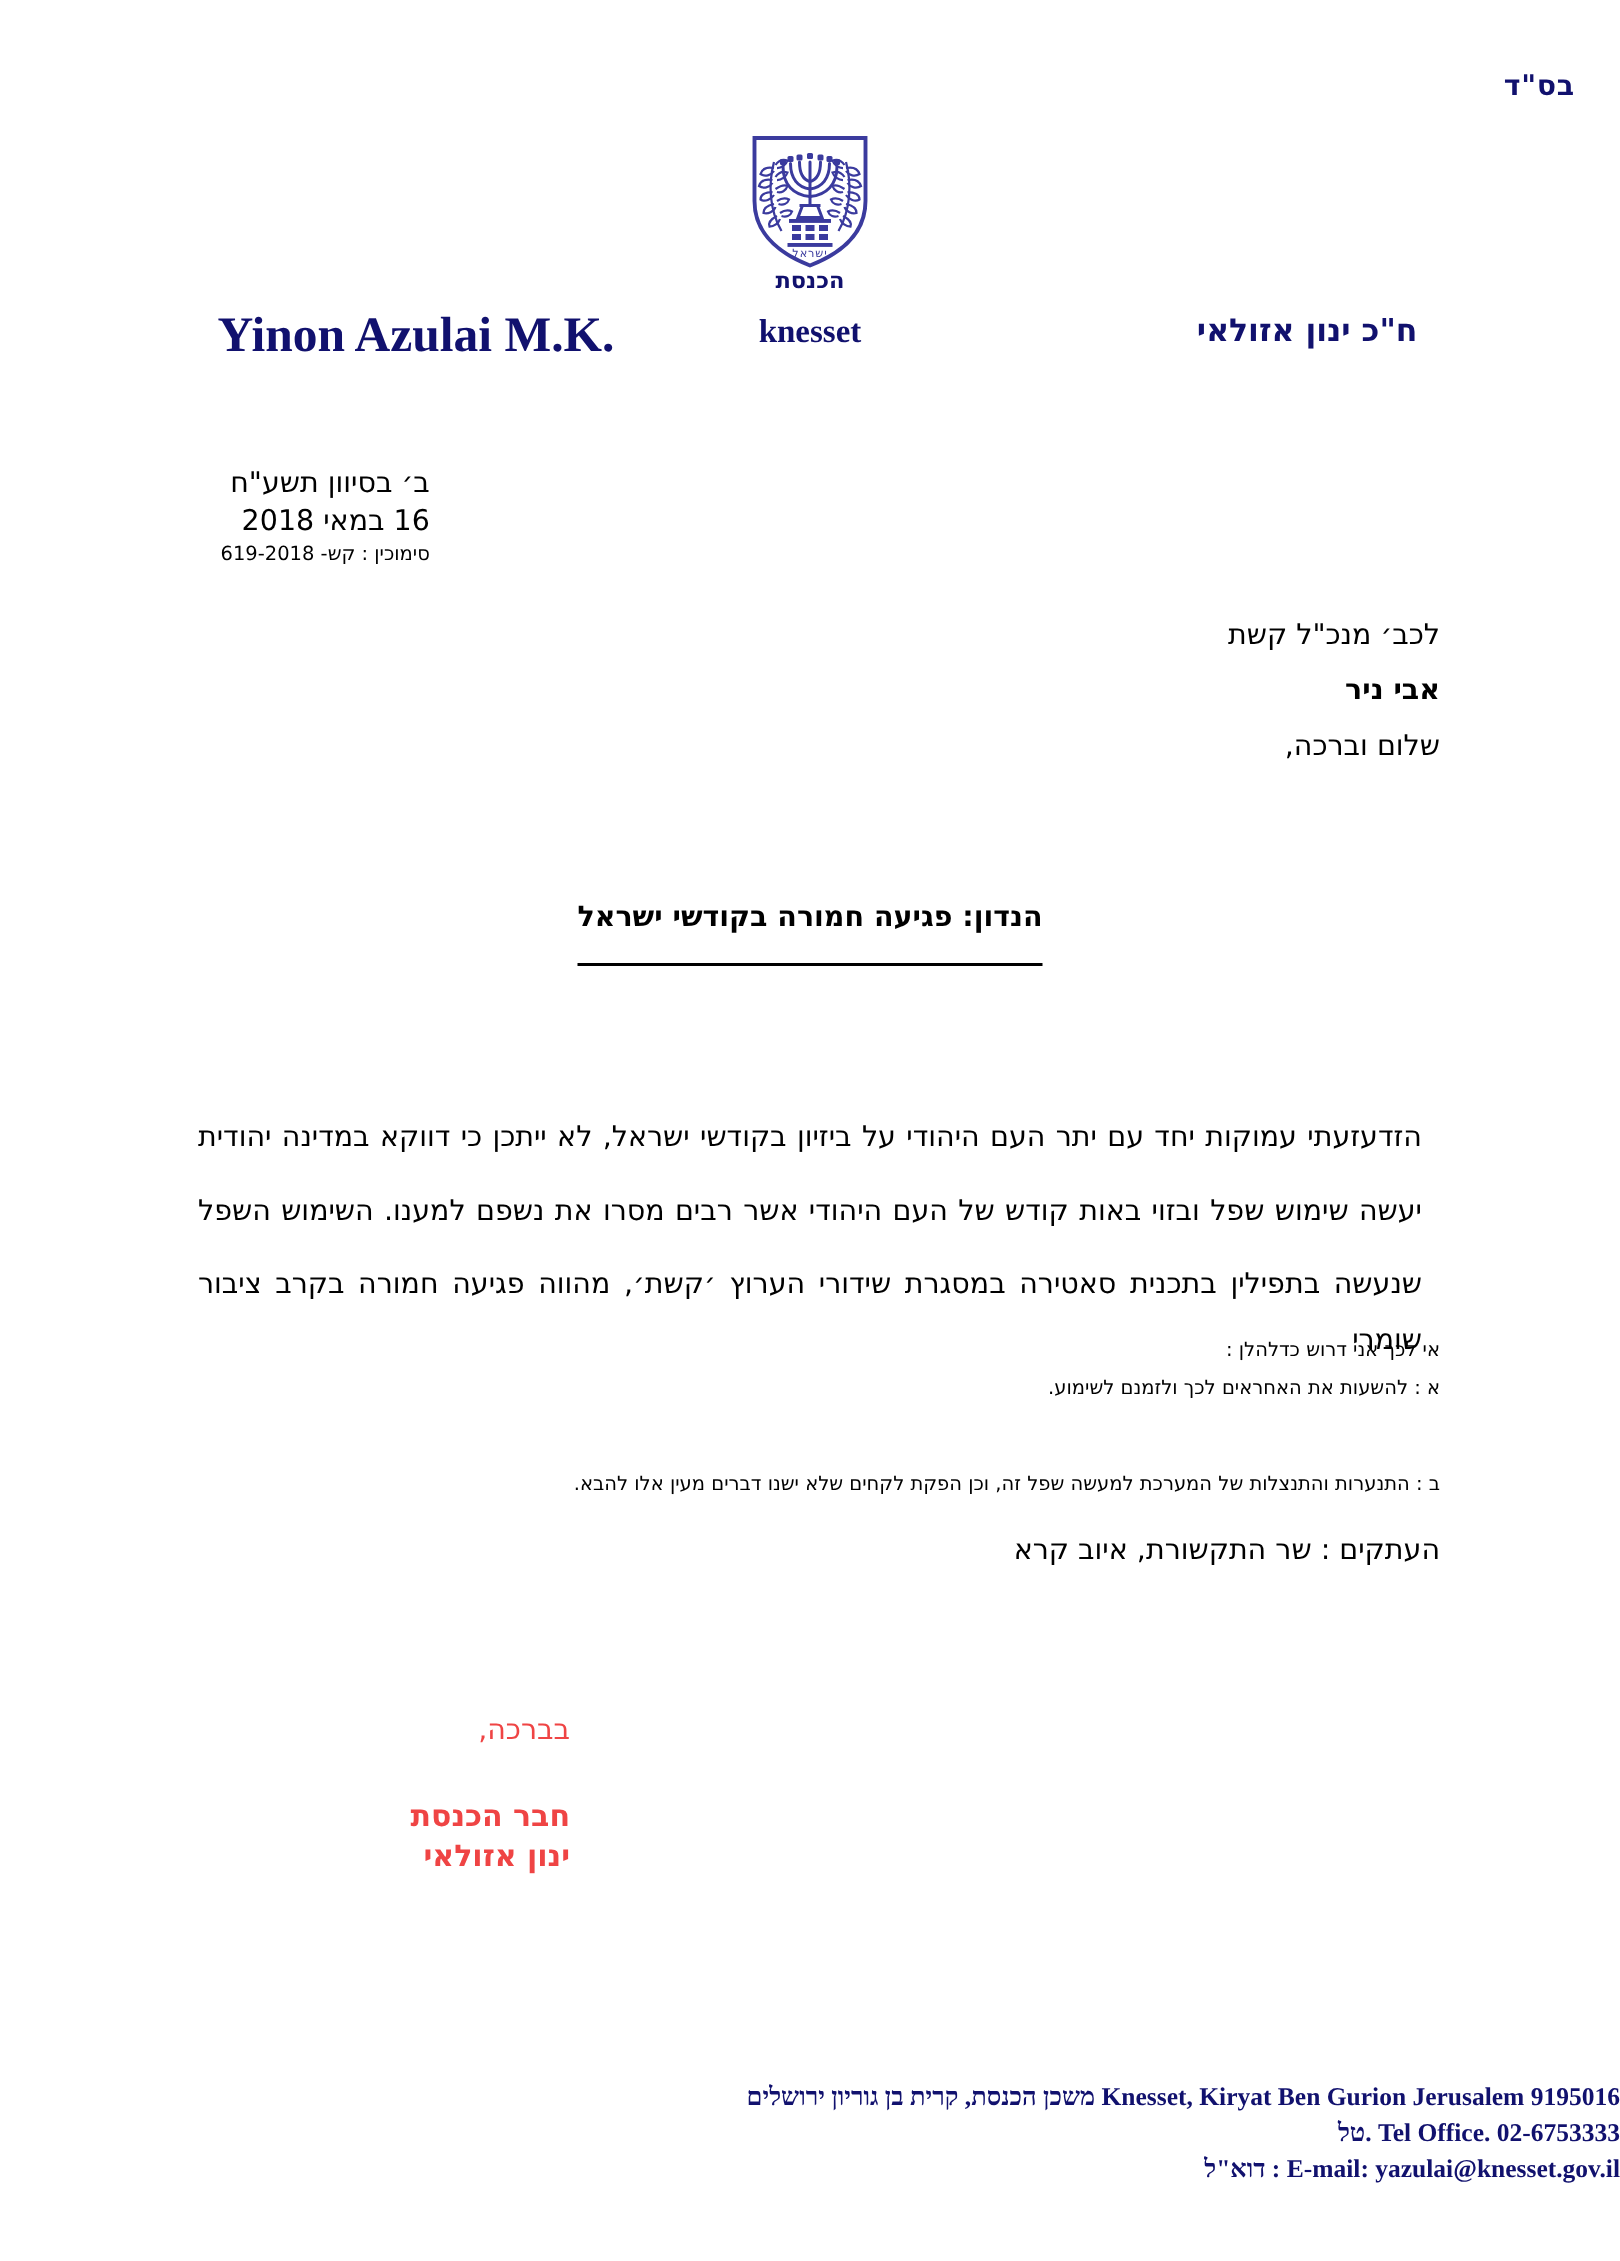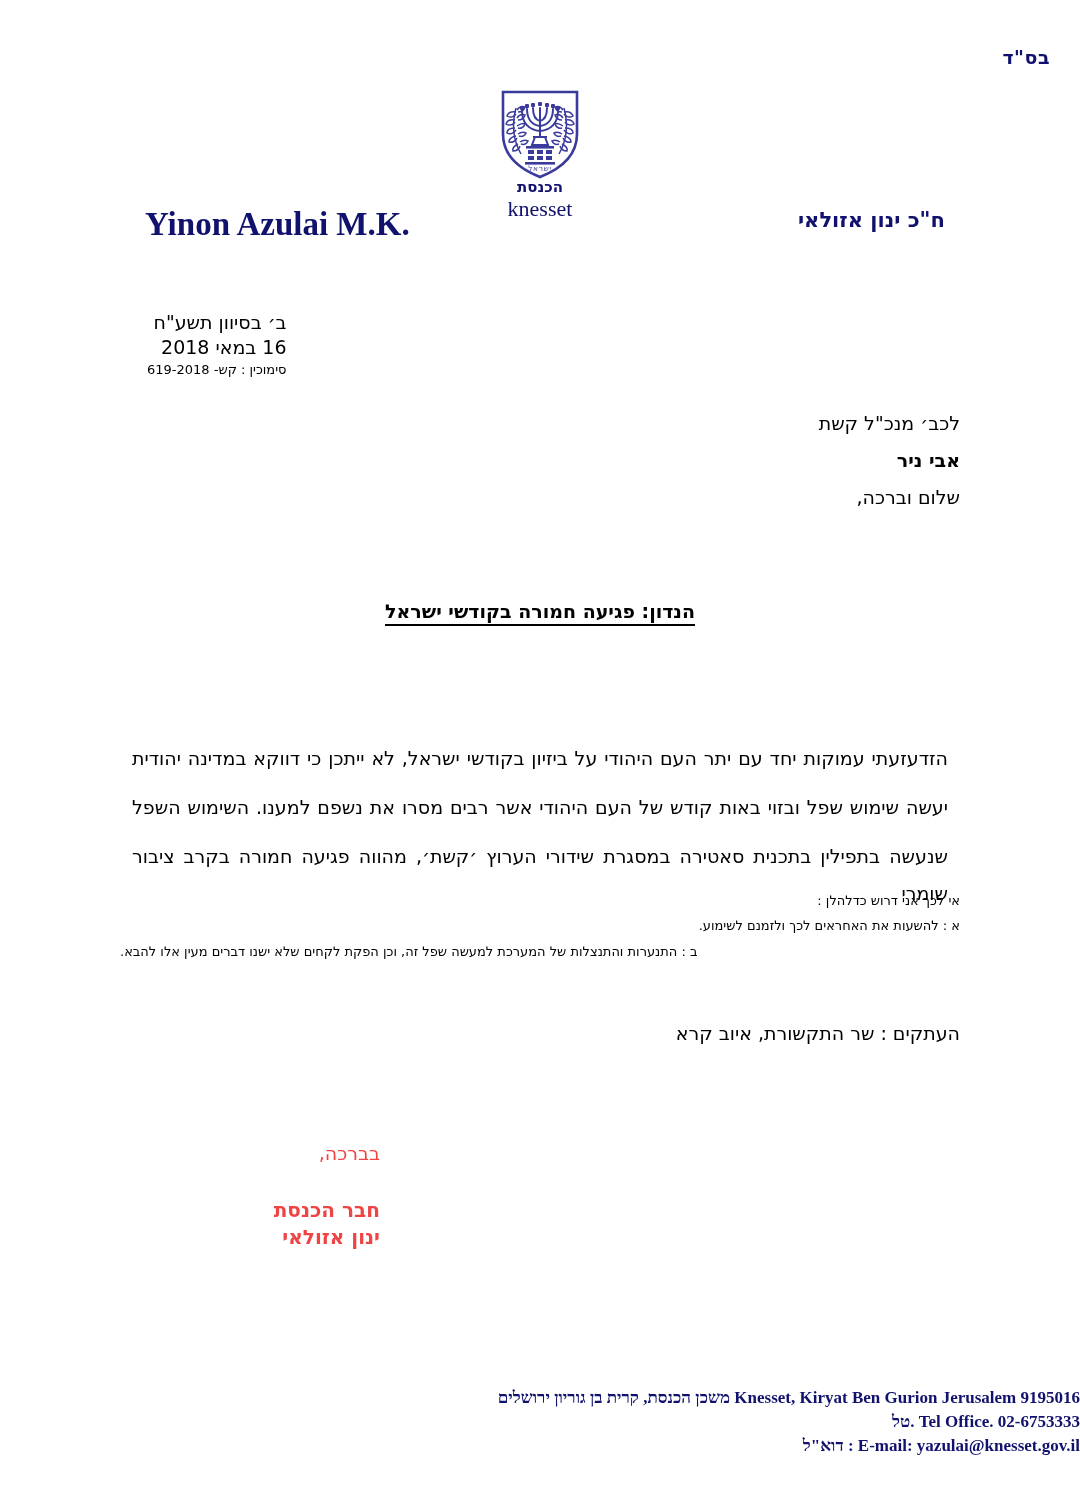--- a/index.html
+++ b/index.html
@@ -62,24 +62,24 @@
     font-family: "DejaVu Sans", sans-serif;
     font-size: 15px;
     font-weight: bold;
     color: #11116e;
     margin-top: -1px;
     line-height: 1.15;
   }
   .emblem-eng {
     font-family: "Liberation Serif", serif;
     font-size: 22px;
-    font-weight: normal;
+    font-weight: bold;
     color: #11116e;
     line-height: 1.15;
-    margin-top: 0;
+    margin-top: 12px;
   }
 
   .name-en {
     position: absolute;
     top: 118px;
     left: 145px;
     font-family: "Liberation Serif", serif;
     font-size: 33px;
     font-weight: bold;
     color: #11116e;
@@ -144,21 +144,21 @@
     right: 0;
     left: 0;
     text-align: center;
     font-family: "DejaVu Sans", sans-serif;
     font-size: 19px;
     font-weight: bold;
     color: #000;
   }
   .subject span {
     border-bottom: 2px solid #000;
-    padding-bottom: 2px;
+    padding-bottom: 20px;
   }
 
   
   .body-block {
     position: absolute;
     top: 728px;
     right: 120px;
     width: 840px;
     font-family: "DejaVu Sans", sans-serif;
     font-size: 19px;
@@ -179,21 +179,21 @@
     top: 888px;
     right: 120px;
     width: 840px;
     font-family: "DejaVu Sans", sans-serif;
     font-size: 13px;
     line-height: 1.95;
     color: #000;
   }
   .demands .d-intro { text-align: right; }
   .demands .d-item  { text-align: right; }
-  .demands .d-item.wide { text-align: left; }
+  .demands .d-item.wide { text-align: right; margin-top: 38px; }
 
   .copies {
     position: absolute;
     top: 1022px;
     right: 120px;
     font-family: "DejaVu Sans", sans-serif;
     font-size: 19px;
     color: #000;
     text-align: center;
   }

